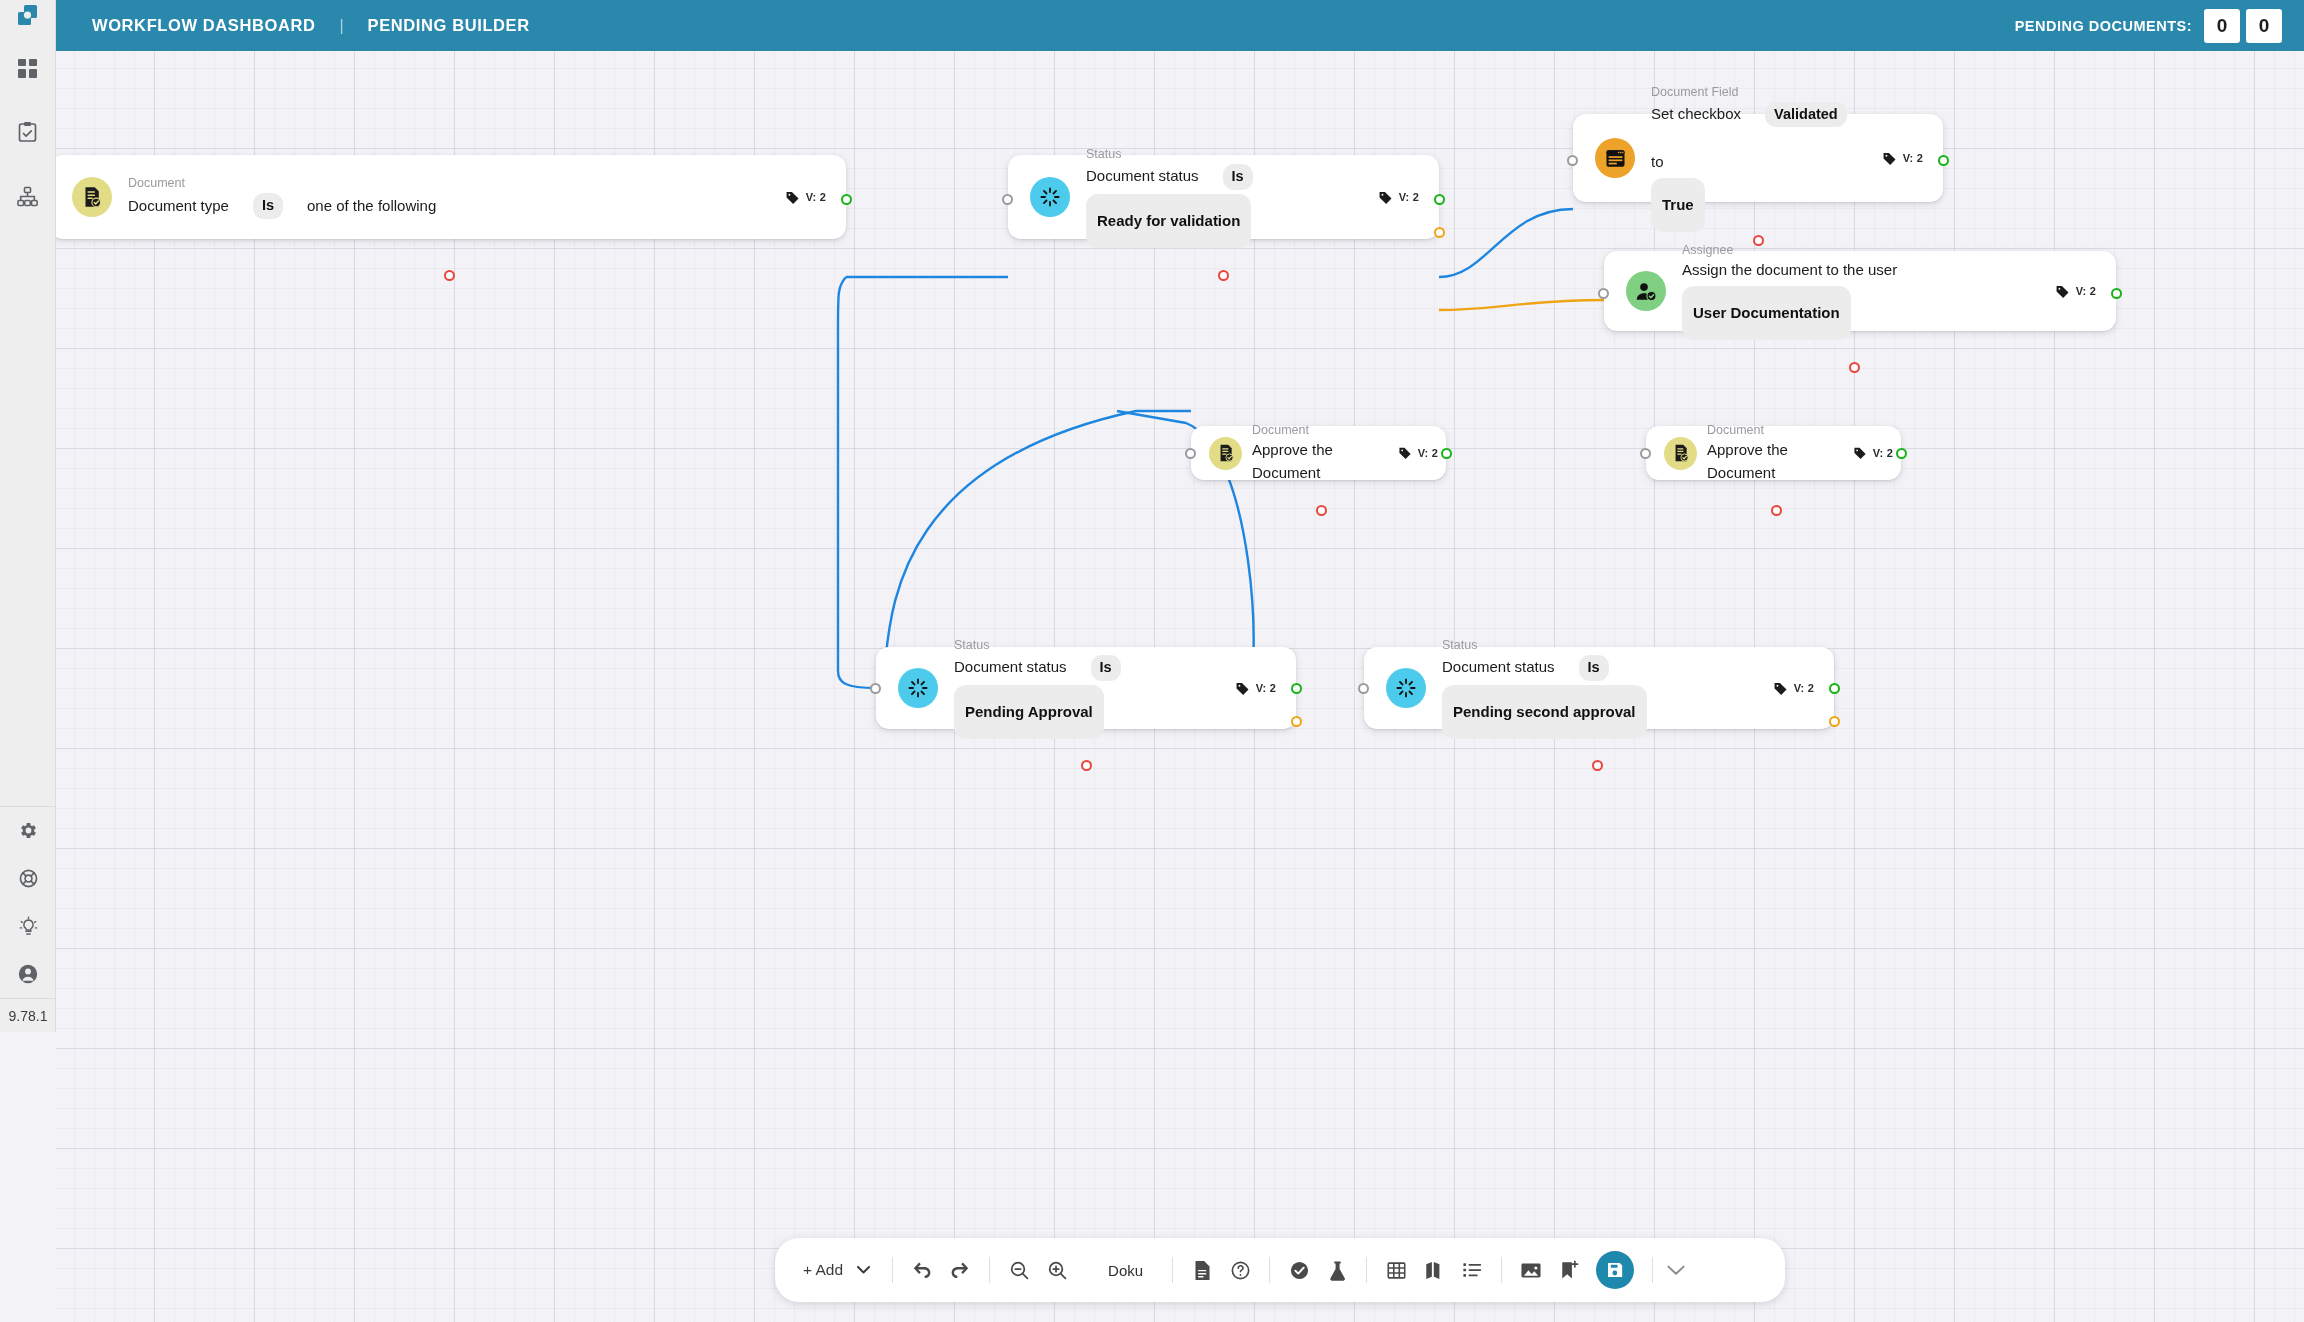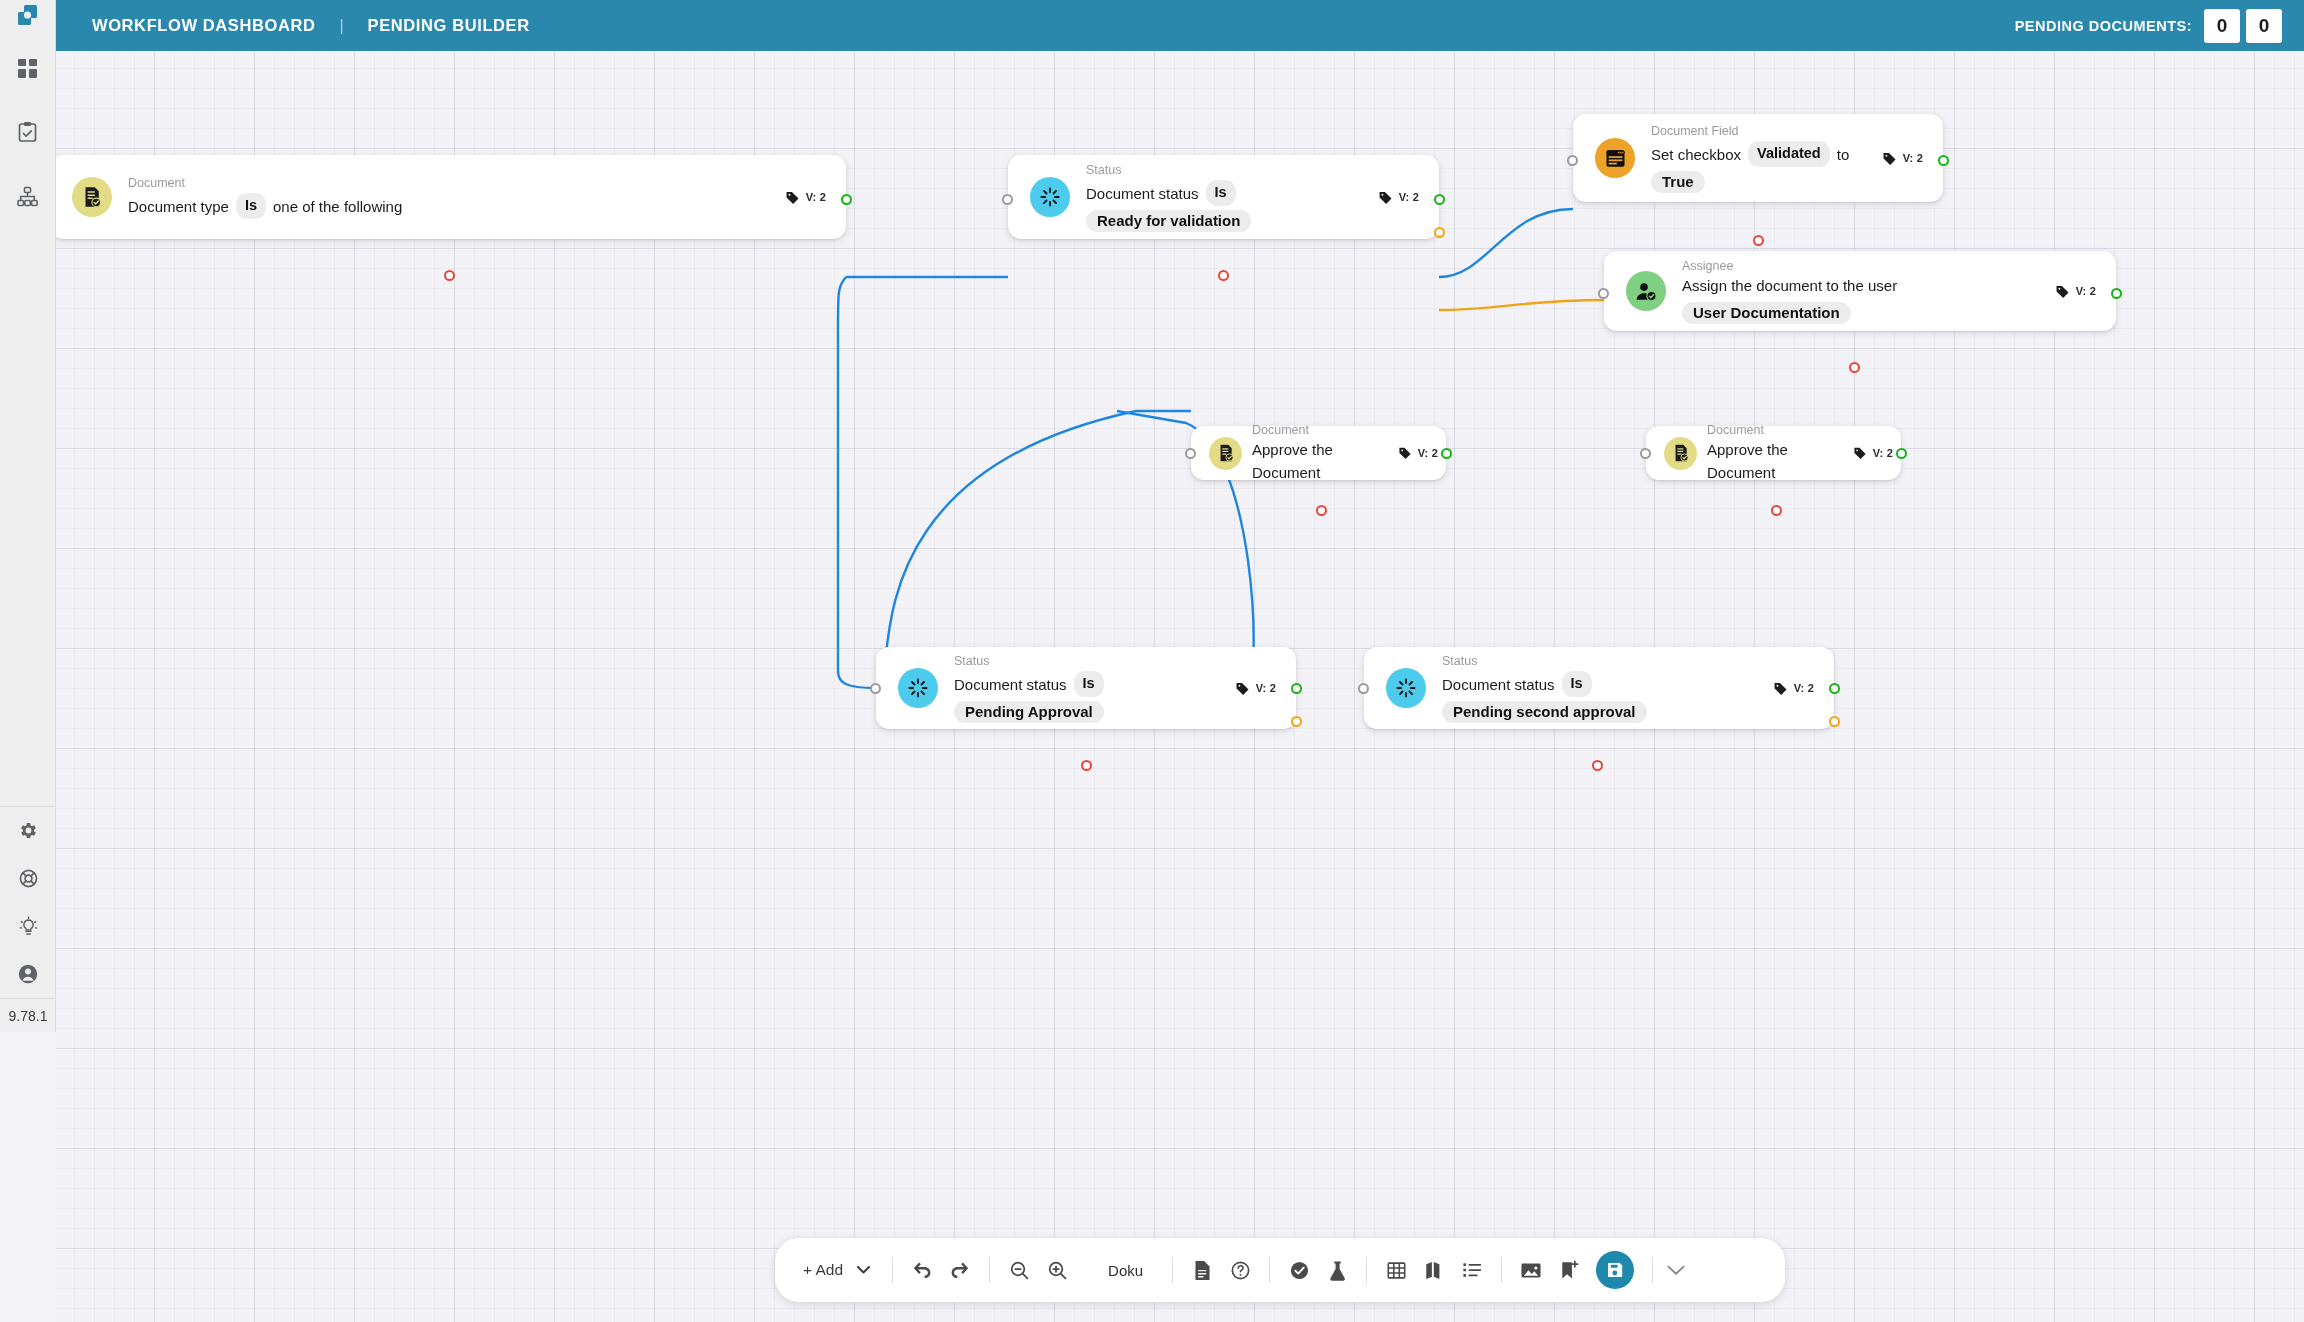--- a/index.html
+++ b/index.html
@@ -101,33 +101,33 @@
     width: 40px; height: 40px; border-radius: 50%;
     display: flex; align-items: center; justify-content: center;
     flex: 0 0 40px;
   }
   .node-body { margin-left: 16px; flex: 1 1 auto; }
   .node-kind {
     font-size: 12.5px; color: #9a9a9f; line-height: 1.35;
     margin-bottom: 1px;
   }
   .node-line {
-    display: flex; align-items: flex-end; flex-wrap: wrap;
-    gap: 7px; line-height: 1.5;
+    display: flex; align-items: center; flex-wrap: wrap;
+    gap: 24px; line-height: 1.5;
   }
   .node-text { font-size: 15px; color: #1b1b1b; }
   .chip {
     display: inline-block;
     background: #ececec; border-radius: 11px;
     padding: 2px 9px;
     font-size: 14.5px; font-weight: bold; color: #111111;
     white-space: nowrap;
   }
   .chip.big {
-    font-size: 15px; padding: 0 11px; border-radius: 12px;
+    font-size: 15px; padding: 16px 11px; border-radius: 12px;
   }
   .node-meta {
     display: flex; align-items: center; gap: 6px;
     margin-left: auto; padding-right: 20px; flex: 0 0 auto;
   }
   .ver-text { font-size: 11px; font-weight: bold; color: #2b2b2b; letter-spacing: .2px; }
 
   
   .port {
     position: absolute; width: 11px; height: 11px; border-radius: 50%;

